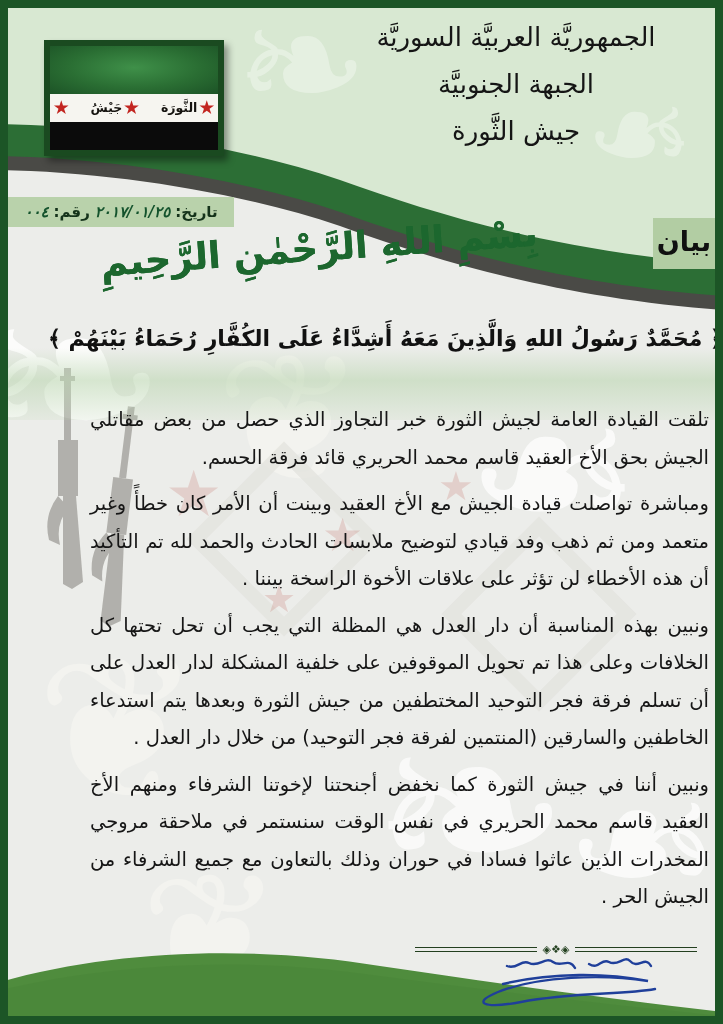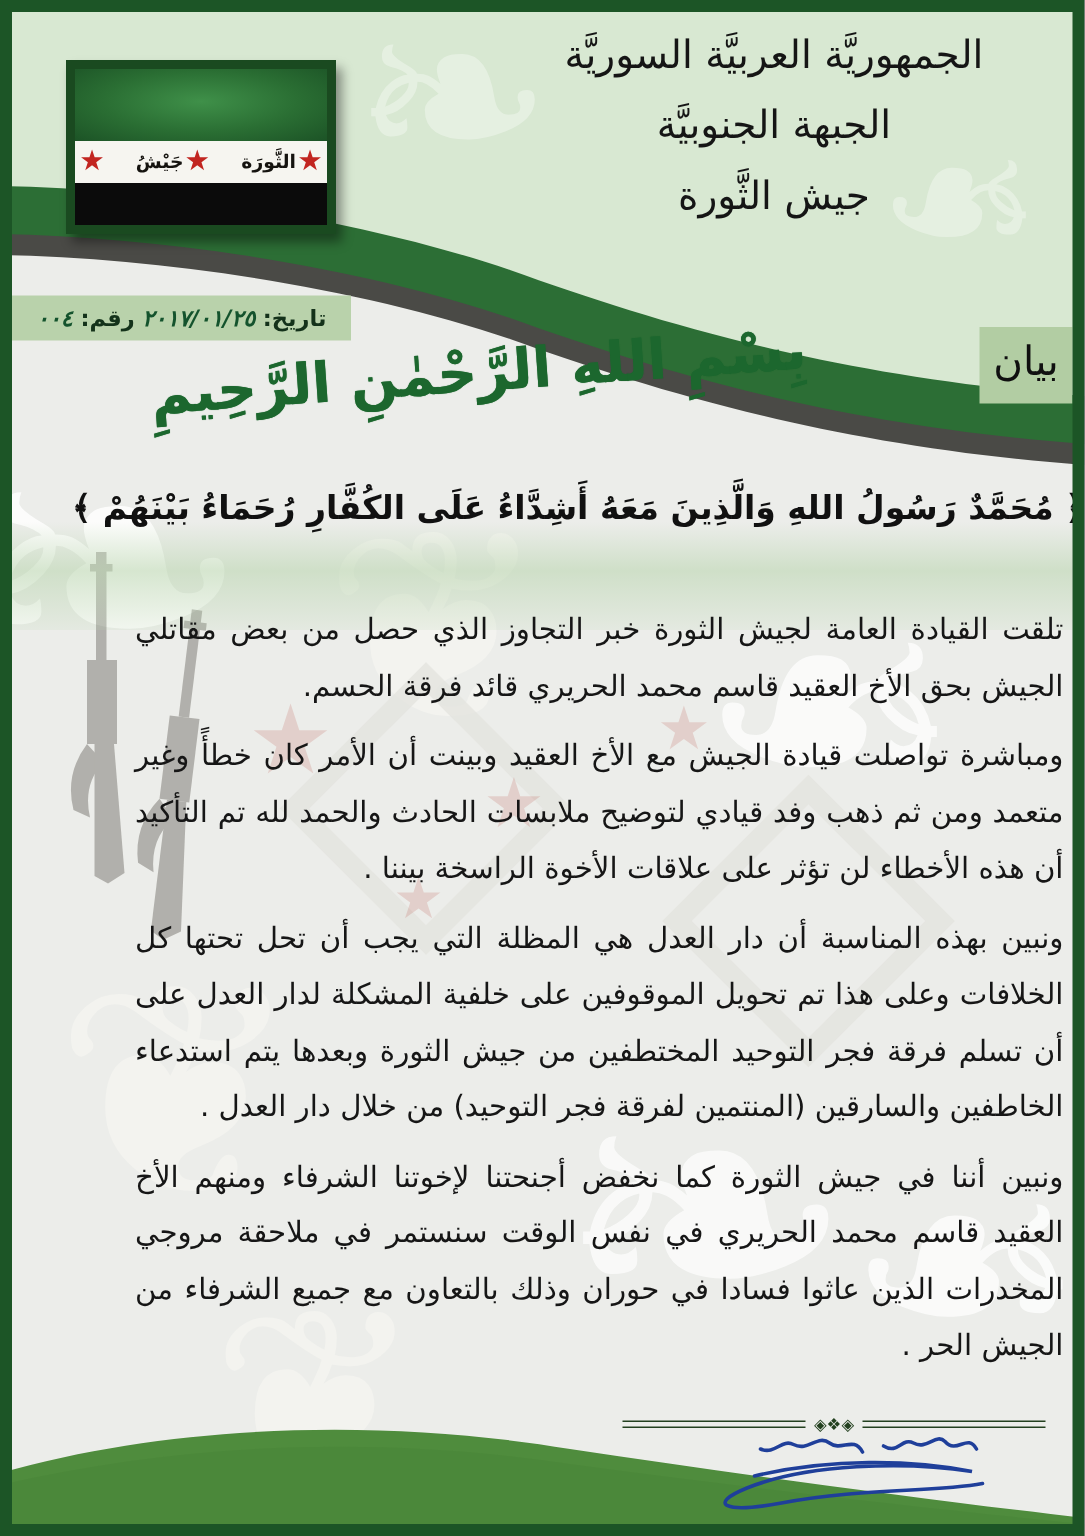--- a/index.html
+++ b/index.html
@@ -44,21 +44,21 @@
     background:#b9d2ab; direction:rtl;
     display:flex; align-items:center; justify-content:center; gap:5px;
     font-size:15px; font-weight:bold;
   }
   .date-band .lbl{color:#14321a;}
   .date-band .val{color:#14532d;font-style:italic;}
 
   .stmt-box{
     position:absolute; top:218px; right:8px; width:62px; height:47px; z-index:3;
     background:#b2cda3; display:grid; place-items:center;
-    font-size:27px; font-weight:normal; color:#101010; padding-bottom:4px;
+    font-size:27px; font-weight:bold; color:#101010; padding-bottom:4px;
   }
 
   .bismillah{
     position:absolute; top:224px; left:178px; width:360px; z-index:3;
     text-align:center; direction:rtl; white-space:nowrap;
     font-size:37px; font-weight:bold; color:#1c672e;
     transform:rotate(-4deg);
     text-shadow:0 0 .5px #1c672e;
   }
 

